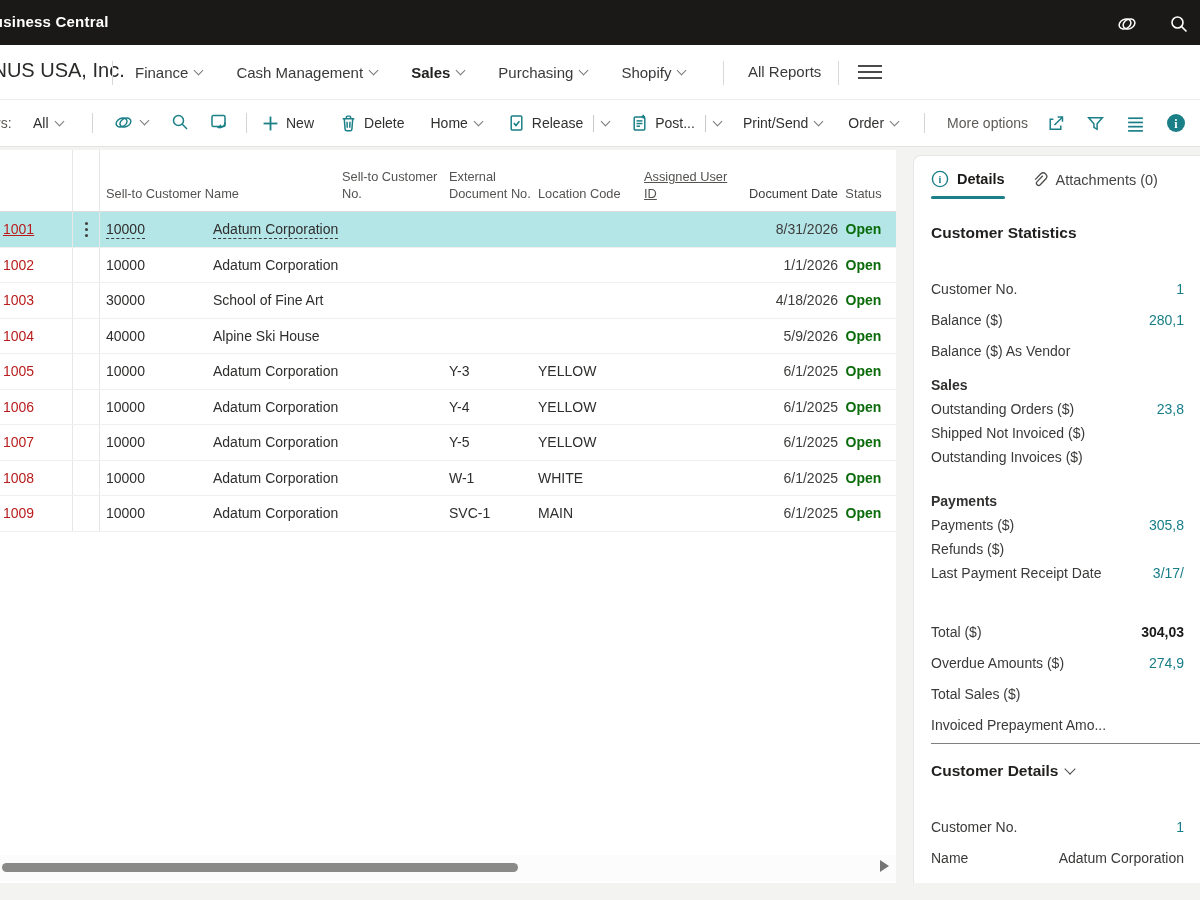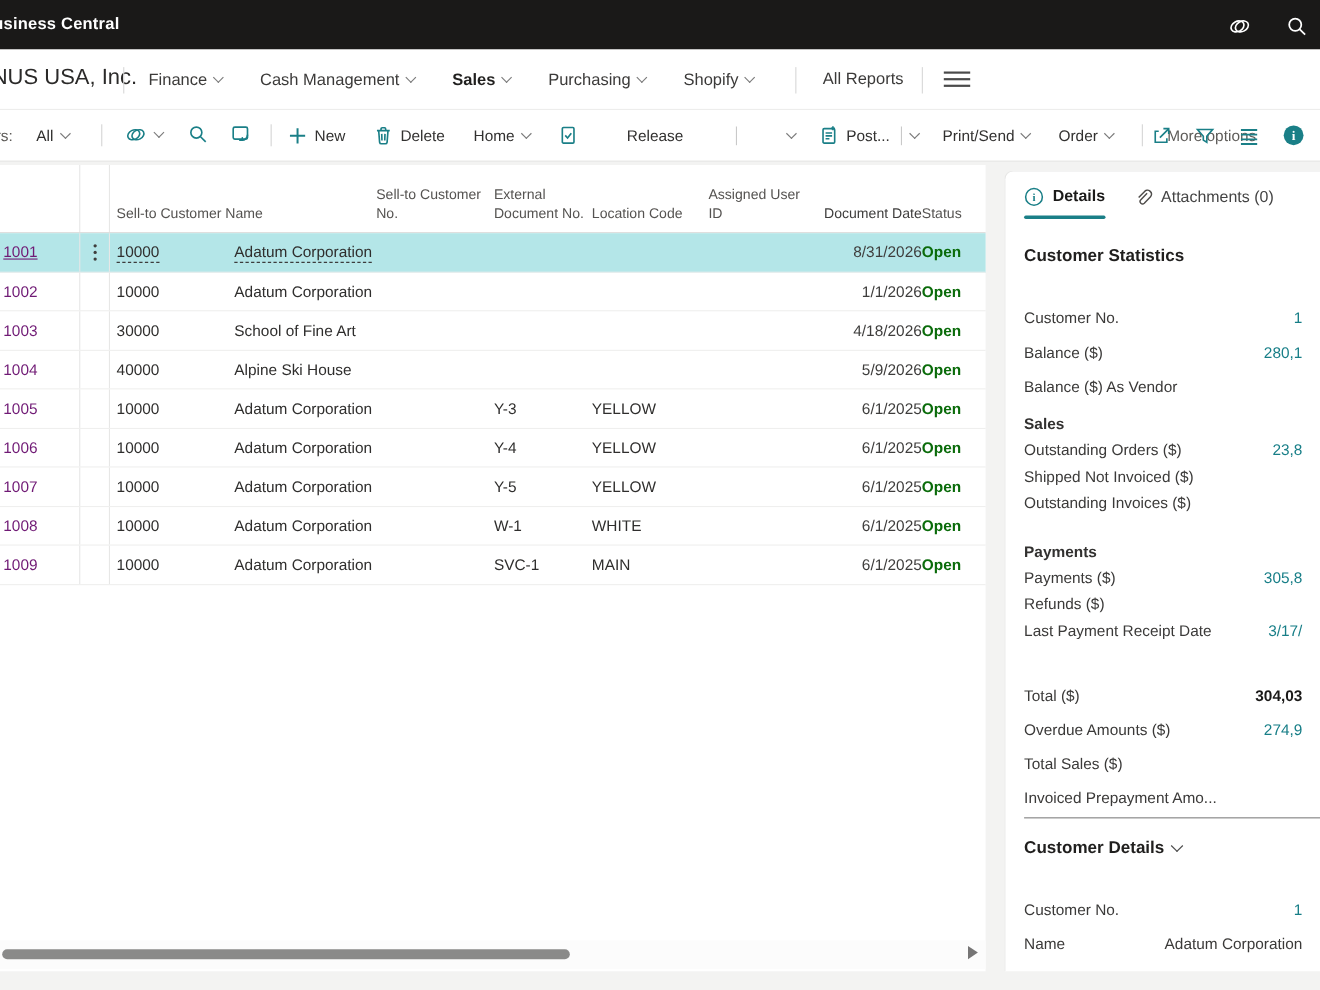--- a/index.html
+++ b/index.html
@@ -58,22 +58,22 @@
   .thead .c.no, .thead .c.dots { border-right:1px solid #e7e7e6; align-self:stretch;
               display:flex; align-items:flex-end; }
   .c.dots   { width:27px; border-right:1px solid #e7e7e6; align-self:stretch;
               display:flex; align-items:center; justify-content:center; }
   .c.cust   { width:107px; padding-left:6px; }
   .c.name   { width:236px; padding-left:6px; }
   .c.ext    { width:89px; padding-left:6px; }
   .c.loc    { width:106px; padding-left:6px; }
   .c.user   { width:105px; padding-left:6px; }
   .c.date   { width:95px; text-align:right; color:#3e3d3c; }
-  .c.status { flex:1; text-align:left; padding-right:7px; }
-  .lnk { color:#701a75; text-decoration:none; }
+  .c.status { flex:1; text-align:center; padding-right:7px; }
+  .lnk { color:#b91c1c; text-decoration:none; }
   .sel .lnk { text-decoration:underline; }
   .dashed { border-bottom:1px dashed #3c3c3c; padding-bottom:1px; }
   .st-open { color:#0a6b0a; font-weight:bold; }
   .dotsglyph { width:3px; height:3px; border-radius:50%; background:#3f3e3d;
                box-shadow:0 -6px 0 #3f3e3d, 0 6px 0 #3f3e3d; }
 
   
   .hscroll { position:absolute; left:0; top:705px; width:896px; height:26px; background:#fcfcfc; }
   .hthumb { position:absolute; left:2px; top:8px; width:516px; height:9px; border-radius:5px; background:#8a8a89; }
   .harrow { position:absolute; left:880px; top:5px; width:0; height:0;
@@ -200,21 +200,21 @@
         <path d="M2.5 4.5 h11 M6 4.5 V3 a1 1 0 0 1 1-1 h2 a1 1 0 0 1 1 1 v1.5 M4 4.5 l.8 10 a1.5 1.5 0 0 0 1.5 1.3 h3.4 a1.5 1.5 0 0 0 1.5-1.3 l.8-10"></path>
         <line x1="6.6" y1="7.3" x2="6.8" y2="13"></line>
           <line x1="9.4" y1="7.3" x2="9.2" y2="13"></line>
       </svg>
       <span>Delete</span>
     </span>
     <span class="cmd">
       <span>Home</span>
         <span class="chev"></span>
     </span>
-    <span class="cmd" style="margin-right:22px;gap:38px;">
+    <span class="cmd" style="margin-right:22px;">
       <svg width="17" height="18" viewBox="0 0 16 17" fill="none" stroke="#1a7f87" stroke-width="1.4">
         <rect x="3" y="1.8" width="10" height="13.4" rx="1"></rect>
         <path d="M5.5 8.6 l2 2.2 3.2-4" stroke-width="1.5"></path>
       </svg>
       <span>Release</span>
       <span class="splitbar"></span>
       <span class="chev" style="margin-left:0;"></span>
     </span>
     <span class="cmd" style="margin-right:22px;">
       <svg width="17" height="18" viewBox="0 0 16 17" fill="none" stroke="#1a7f87" stroke-width="1.4">
@@ -274,21 +274,21 @@
 <div class="tablepanel">
   <div class="thead">
     <div class="c no">
         <span></span>
       </div>
     <div class="c dots"></div>
     <div class="c name" style="padding-bottom:9px;">Sell-to Customer Name</div>
     <div class="c cust" style="padding-bottom:9px;">Sell-to Customer No.</div>
     <div class="c ext" style="padding-bottom:9px;">External Document No.</div>
     <div class="c loc" style="padding-bottom:9px;">Location Code</div>
-    <div class="c user" style="padding-bottom:9px;">Assigned User ID</div>
+    <div class="c user" style="padding-bottom:9px;text-decoration:underline;">Assigned User ID</div>
     <div class="c date" style="padding-bottom:9px;">Document Date</div>
     <div class="c status" style="padding-bottom:9px;">Status</div>
   </div>
 
   <div class="trow sel">
     <div class="c no">
         <span class="lnk">1001</span>
       </div>
     <div class="c dots">
         <span class="dotsglyph"></span>

